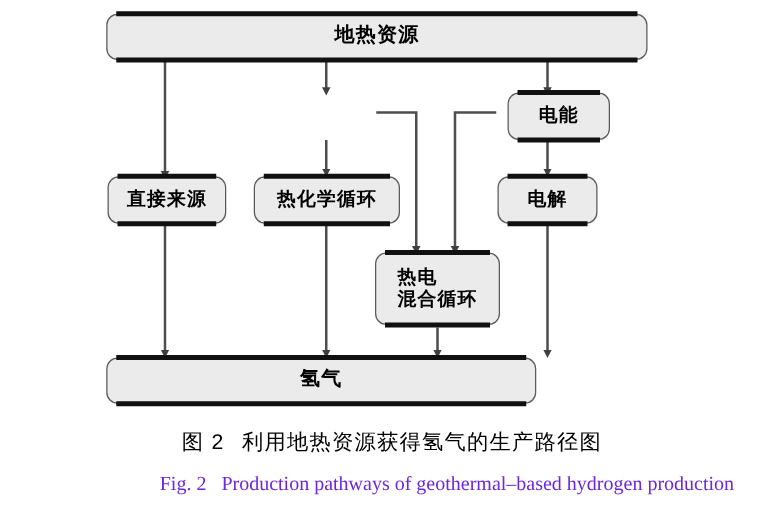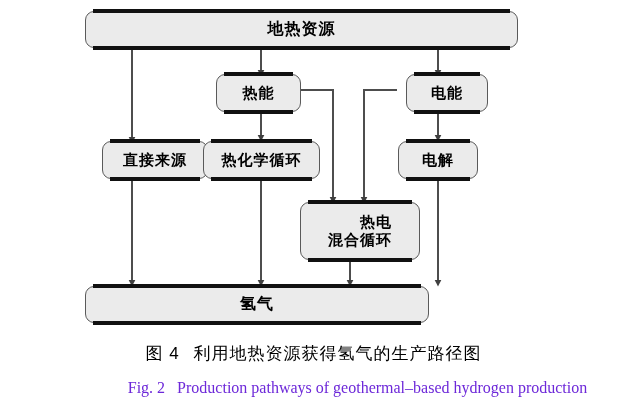--- a/index.html
+++ b/index.html
@@ -35,21 +35,21 @@
   
   .node {
     position: absolute;
     box-sizing: border-box;
     background: #ebebeb;
     border: 1px solid #5a5a5a;
     border-radius: 9px;
     display: flex;
     align-items: center;
     justify-content: center;
-    text-align: right;
+    text-align: left;
     color: #000000;
     font-weight: bold;
     letter-spacing: 1px;
     z-index: 3;
   }
   
   .node::before,
   .node::after {
     content: "";
     position: absolute;
@@ -135,52 +135,49 @@
         <path d="M350,262 L350,283" marker-end="url(#arrowhead)"></path>
 
         <path d="M438,180 L438,283" marker-end="url(#arrowhead)"></path>
       </g>
     </svg>
 
     <div class="node wide" style="left:85px; top:11px; width:433px; height:37px;">
       <span class="node-label">地热资源</span>
     </div>
 
-    <div class="node small" style="left:216px; top:74px; width:85px; height:38px;">
-      <span class="node-label">热能</span>
-    </div>
 
     <div class="node small" style="left:406px; top:74px; width:82px; height:38px;">
       <span class="node-label">电能</span>
     </div>
 
-    <div class="node small" style="left:102px; top:141px; width:106px; height:38px;">
+    <div class="node small" style="left:86px; top:141px; width:95px; height:38px;">
       <span class="node-label">直接来源</span>
     </div>
 
     <div class="node small" style="left:398px; top:141px; width:80px; height:38px;">
       <span class="node-label">电解</span>
     </div>
 
     <div class="node small" style="left:203px; top:141px; width:117px; height:38px;">
       <span class="node-label">热化学循环</span>
     </div>
 
-    <div class="node two-line" style="left:300px; top:202px; width:120px; height:58px;">
+    <div class="node two-line" style="left:300px; top:202px; width:100px; height:58px;">
       <span class="node-label">热电
 混合循环</span>
     </div>
 
     <div class="node wide" style="left:85px; top:286px; width:344px; height:37px;">
       <span class="node-label">氢气</span>
     </div>
 
   </div>
 
   <div class="caption-cn">
-    <span class="fig-no">图 4</span><span>利用地热资源获得氢气的生产路径图</span>
+    <span class="fig-no">图 2</span><span>利用地热资源获得氢气的生产路径图</span>
   </div>
 
   <div class="caption-en">
     <span class="fig-no">Fig. 2</span><span>Production pathways of geothermal–based hydrogen production</span>
   </div>
 
 </div>
 
 </body></html>

